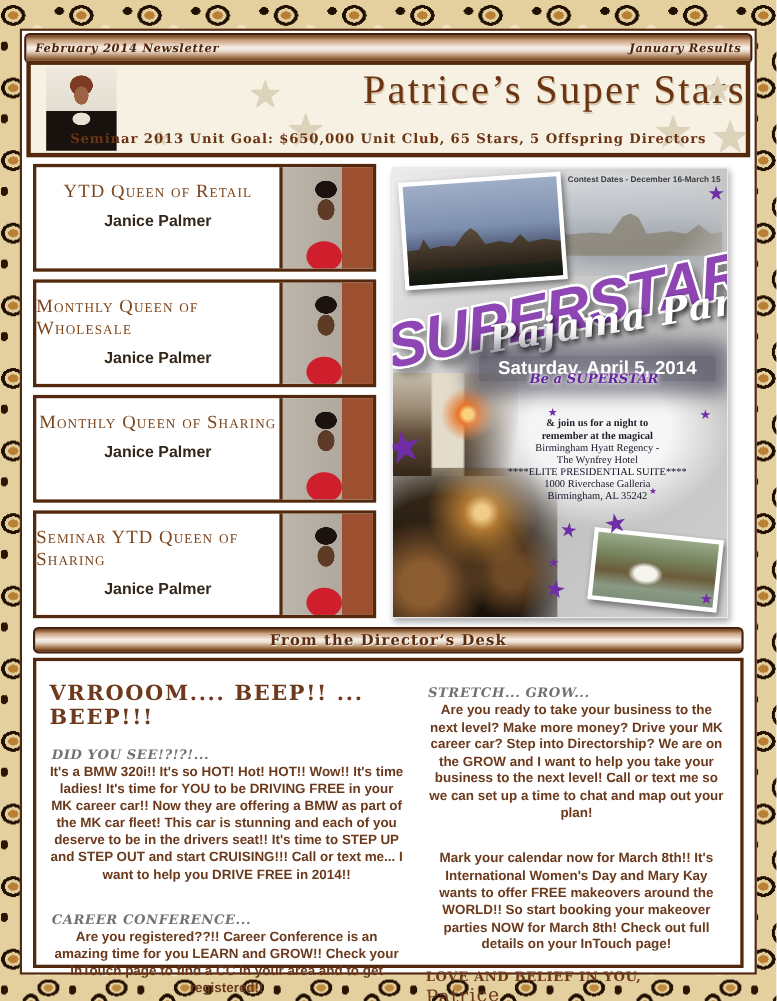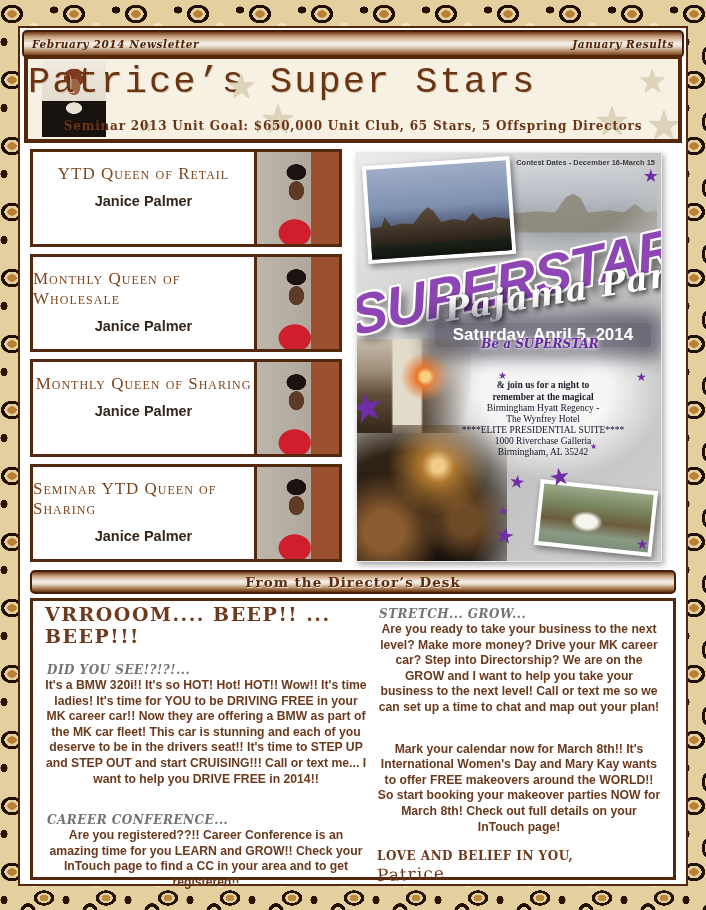--- a/index.html
+++ b/index.html
@@ -30,21 +30,21 @@
 
   
   .header{position:absolute;left:4px;top:27px;right:4px;height:88px;background:#f7f1e3;border:4px solid #53280c;box-sizing:border-box;overflow:hidden;}
   .director-photo{position:absolute;left:14px;top:2px;width:64px;height:76px;
     background:
       radial-gradient(ellipse 14px 10px at 50% 62%,#e9e2d4 0 55%,rgba(0,0,0,0) 60%),
       linear-gradient(180deg,rgba(0,0,0,0) 0 52%,#17120e 53% 100%),
       radial-gradient(ellipse 11px 14px at 50% 34%,#9c6444 0 58%,rgba(0,0,0,0) 60%),
       radial-gradient(ellipse 17px 15px at 50% 22%,#7e3b22 0 60%,rgba(0,0,0,0) 62%),
       linear-gradient(180deg,#efe9df 0%,#d9d0c2 100%);}
-  .header-title{position:absolute;left:0;right:0;top:2px;text-align:left;font-family:Liberation Mono, monospace;
+  .header-title{position:absolute;left:0;right:0;top:2px;text-align:right;font-family:Liberation Serif, serif;
     font-size:37px;color:#6b3413;letter-spacing:2px;text-shadow:1px 1px 0 #d8c7ad;}
   .header-sub{position:absolute;left:0;right:0;bottom:6px;text-align:center;font-family:"DejaVu Serif",serif;
     font-size:12px;font-weight:bold;color:#6b3413;letter-spacing:.8px;}
   .hstar{position:absolute;color:#ddd3bb;text-shadow:0 0 1px #bfb194;line-height:1;}
   .hstar::before{content:"★";}
 
   
   .queens{position:absolute;left:10px;top:121px;width:312px;display:flex;flex-direction:column;gap:7px;}
   .queen-box{height:98px;border:3px solid #53280c;box-sizing:border-box;display:flex;background:#fff;}
   .queen-text{flex:1;display:flex;flex-direction:column;align-items:center;justify-content:flex-start;padding-top:12px;}
@@ -133,21 +133,21 @@
     transform:rotate(6deg);box-shadow:2px 3px 6px rgba(0,0,0,.45);z-index:3;}
   .waterfall-inner{position:absolute;inset:4px;
     background:
       radial-gradient(ellipse 20px 13px at 42% 58%,#f5f5ee 0 50%,rgba(245,245,238,0) 80%),
       linear-gradient(180deg,#9aa989 0%,#77865f 30%,#6c5c3c 58%,#8a9a84 82%,#7d8f7a 100%);}
 
   
   .desk-header{position:absolute;left:10px;top:542px;right:10px;height:24px;display:flex;align-items:center;justify-content:center;}
   .desk-header span{font-family:"DejaVu Serif",serif;font-size:13.5px;font-weight:bold;color:#5c2c0e;letter-spacing:1px;text-shadow:1px 1px 0 rgba(255,255,255,.7);}
   .desk-box{position:absolute;left:10px;top:570px;right:10px;bottom:4px;border:3px solid #53280c;box-sizing:border-box;
-    padding:0 12px;display:flex;gap:10px;}
+    padding:16px 12px;display:flex;gap:20px;}
   .desk-col{flex:1;}
   .desk-col.left{flex:0 0 322px;}
   .desk-headline{font-family:"DejaVu Serif",serif;font-weight:bold;font-size:19px;color:#6e3a1d;letter-spacing:1.5px;margin:2px 0 16px 0;}
   .desk-sub{font-family:"DejaVu Serif",serif;font-weight:bold;font-style:italic;font-size:12px;color:#737373;letter-spacing:.5px;margin:0 0 1px 2px;}
   .desk-body{font-family:"Liberation Sans",sans-serif;font-weight:bold;font-size:12.2px;color:#6b3a1d;line-height:1.28;margin:0 0 0 0;text-align:center;} .sp26{height:26px;} .sp6{height:6px;}
   .desk-closing{font-family:"DejaVu Serif",serif;font-weight:bold;font-size:12px;color:#6e3a1d;letter-spacing:.5px;margin-top:14px;}
   .desk-signature{font-family:"DejaVu Serif",serif;font-size:17px;color:#6e3a1d;letter-spacing:1px;transform:rotate(-2deg);display:inline-block;margin-top:1px;}
 </style>
 </head>
 <body>

